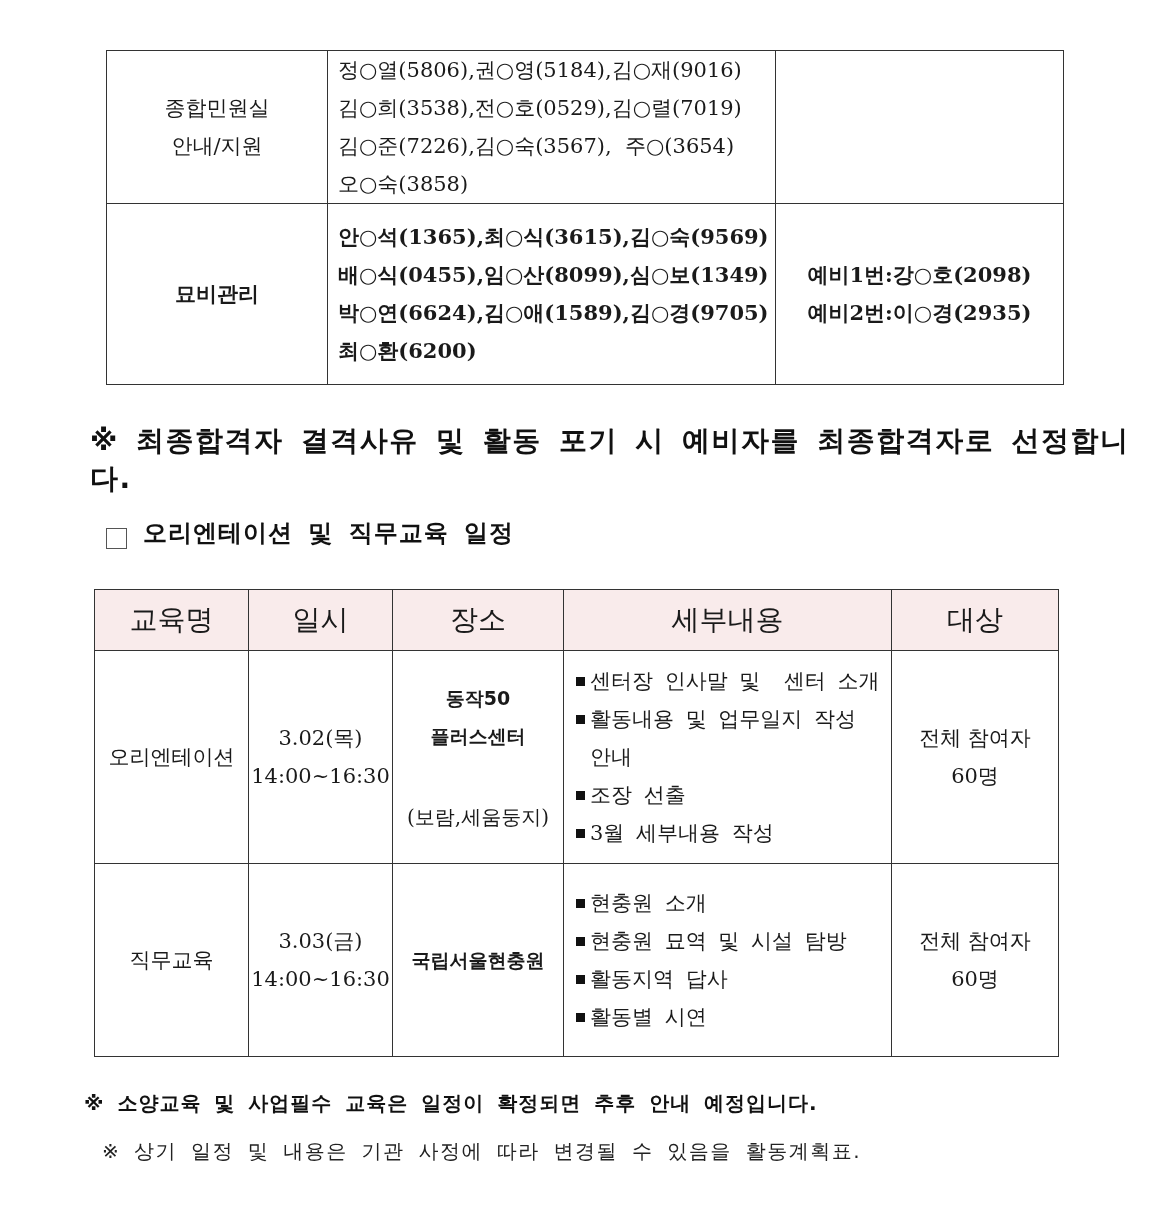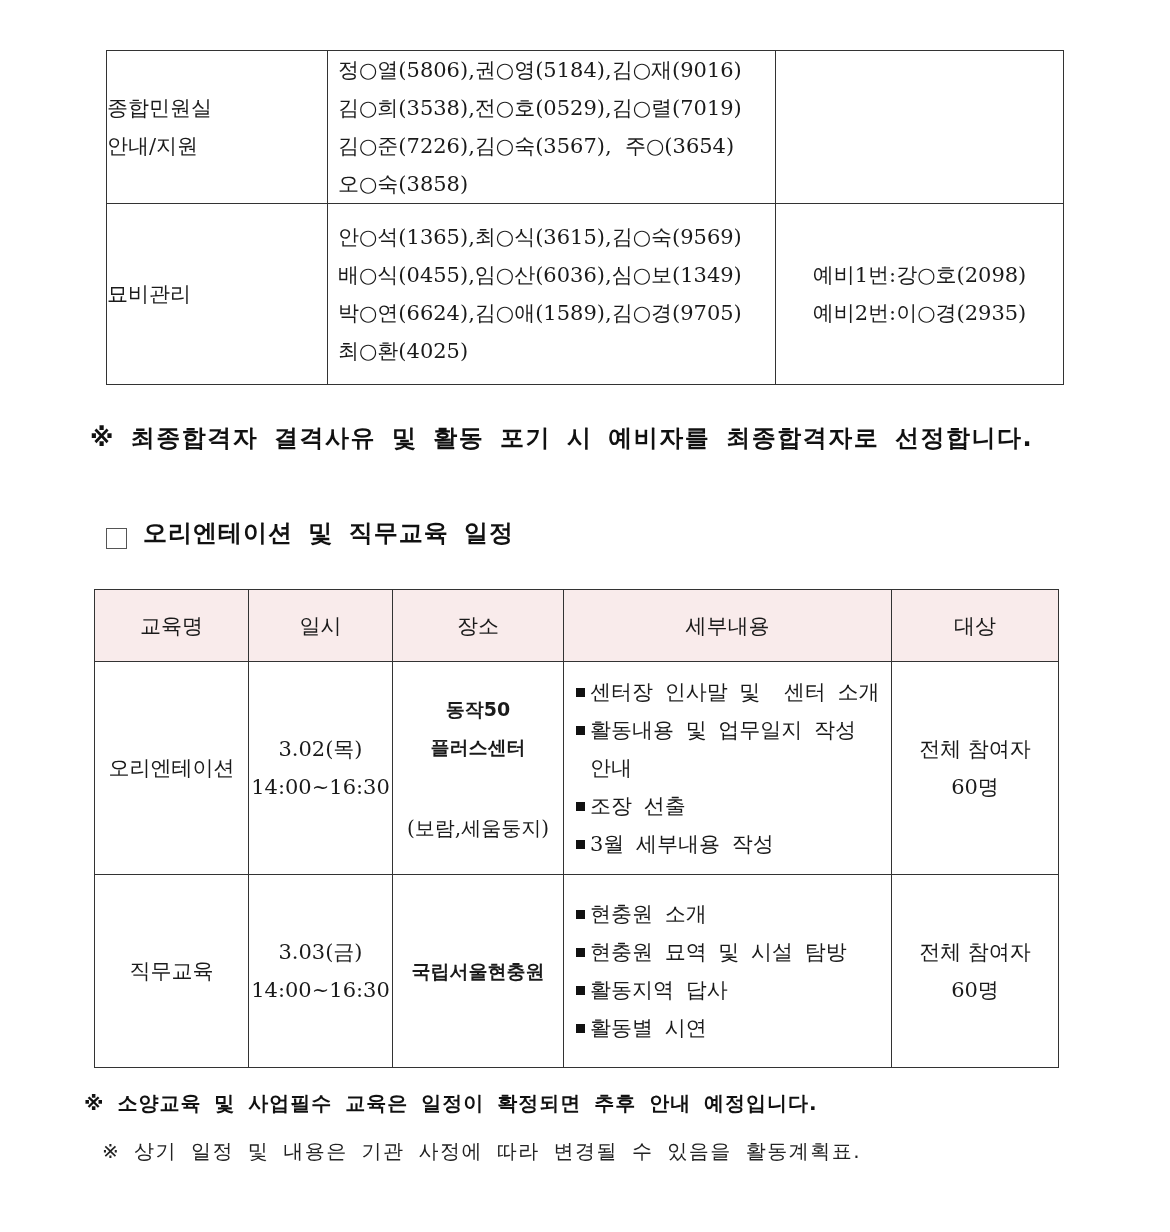--- a/index.html
+++ b/index.html
@@ -8,39 +8,39 @@
 
   table { border-collapse: collapse; position: absolute; table-layout: fixed; }
   td, th { border: 1.5px solid #333; vertical-align: middle; font-weight: normal; }
 
   
   #t1 { left: 106px; top: 50px; width: 957px; }
   #t1 col.c1 { width: 221px; }
   #t1 col.c2 { width: 448px; }
   #t1 col.c3 { width: 288px; }
   #t1 td { font-size: 21px; line-height: 38px; }
-  #t1 td.cat { text-align: left; }
+  #t1 td.cat { text-align: center; }
   #t1 td.names { padding-left: 10px; }
   #t1 tr.r1 td { height: 131px; }
-  #t1 tr.r2 td { height: 181px; }
+  #t1 tr.r2 td { height: 181px; font-weight: bold; }
   #t1 td.reserve { text-align: center; }
 
-  .note1 { position: absolute; left: 90px; top: 422px; font-family: "DejaVu Sans", "Liberation Sans", sans-serif; font-weight: bold; font-size: 24px; letter-spacing: 1.5px; word-spacing: 6px; color: #111; }
+  .note1 { position: absolute; left: 90px; top: 422px; font-family: "DejaVu Sans", "Liberation Sans", sans-serif; font-weight: bold; font-size: 28px; letter-spacing: 1.5px; word-spacing: 6px; color: #111; }
 
   .section-title { position: absolute; left: 106px; top: 517px; font-family: "DejaVu Sans", "Liberation Sans", sans-serif; font-weight: bold; font-size: 24px; letter-spacing: 1px; word-spacing: 6px; display: flex; align-items: flex-end; color: #111; }
   .checkbox { display: inline-block; width: 21px; height: 21px; border: 1.5px solid #555; margin-right: 16px; background: #fff; }
 
   
   #t2 { left: 94px; top: 589px; width: 964px; }
   #t2 col.c1 { width: 154px; }
   #t2 col.c2 { width: 144px; }
   #t2 col.c3 { width: 171px; }
   #t2 col.c4 { width: 328px; }
   #t2 col.c5 { width: 167px; }
-  #t2 th { background: #f9ebeb; height: 72px; font-size: 21px; text-align: center; }
+  #t2 th { background: #f9ebeb; height: 61px; font-size: 28px; text-align: center; }
   #t2 td { font-size: 21px; line-height: 38px; text-align: center; }
   #t2 tr.r1 td { height: 213px; }
   #t2 tr.r2 td { height: 193px; }
   #t2 td.place { font-weight: bold; font-family: "DejaVu Sans", "Liberation Sans", sans-serif; font-size: 19px; }
   #t2 td.place .sub { font-weight: normal; font-family: "DejaVu Serif", serif; font-size: 20px; display: block; margin-top: 43px; }
   #t2 td.details { text-align: left; padding-left: 12px; }
   .bullet-item { display: flex; align-items: flex-start; }
   .bullet { display: inline-block; width: 9px; height: 9px; background: #111; margin-top: 15px; margin-right: 5px; flex: 0 0 auto; }
   .bullet-text { word-spacing: 5px; }
 
@@ -70,23 +70,23 @@
       <span class="line">오○숙(3858)</span>
     </td>
     <td class="reserve"></td>
   </tr>
   <tr class="r2">
     <td class="cat">
       <span class="line">묘비관리</span>
     </td>
     <td class="names">
       <span class="line">안○석(1365),최○식(3615),김○숙(9569)</span>
-      <span class="line">배○식(0455),임○산(6036),심○보(1349)</span>
+      <span class="line">배○식(0455),임○산(8099),심○보(1349)</span>
       <span class="line">박○연(6624),김○애(1589),김○경(9705)</span>
-      <span class="line">최○환(4025)</span>
+      <span class="line">최○환(6200)</span>
     </td>
     <td class="reserve">
       <span class="line">예비1번:강○호(2098)</span>
       <span class="line">예비2번:이○경(2935)</span>
     </td>
   </tr>
 </tbody>
   </table>
 
 <div class="note1">※ 최종합격자 결격사유 및 활동 포기 시 예비자를 최종합격자로 선정합니다.</div>

